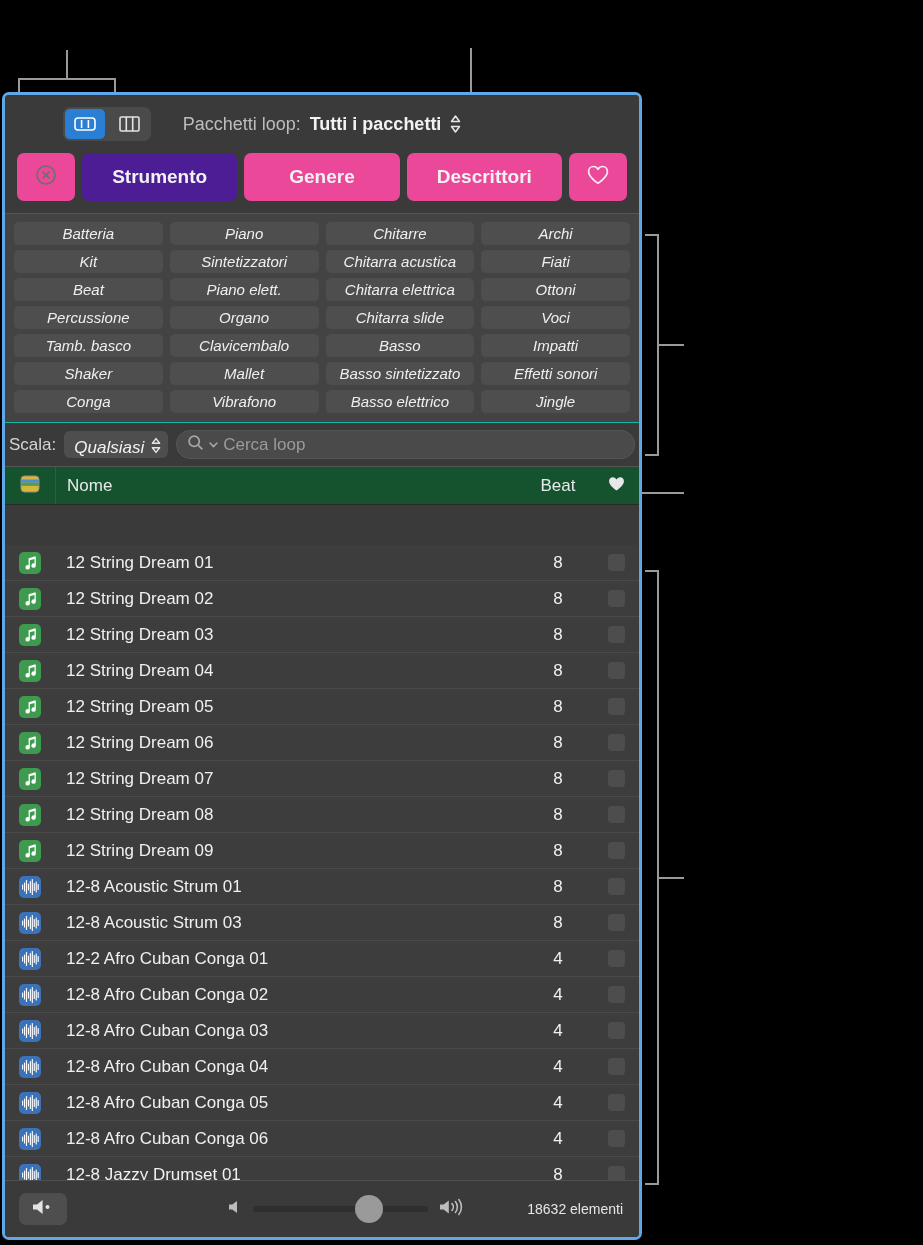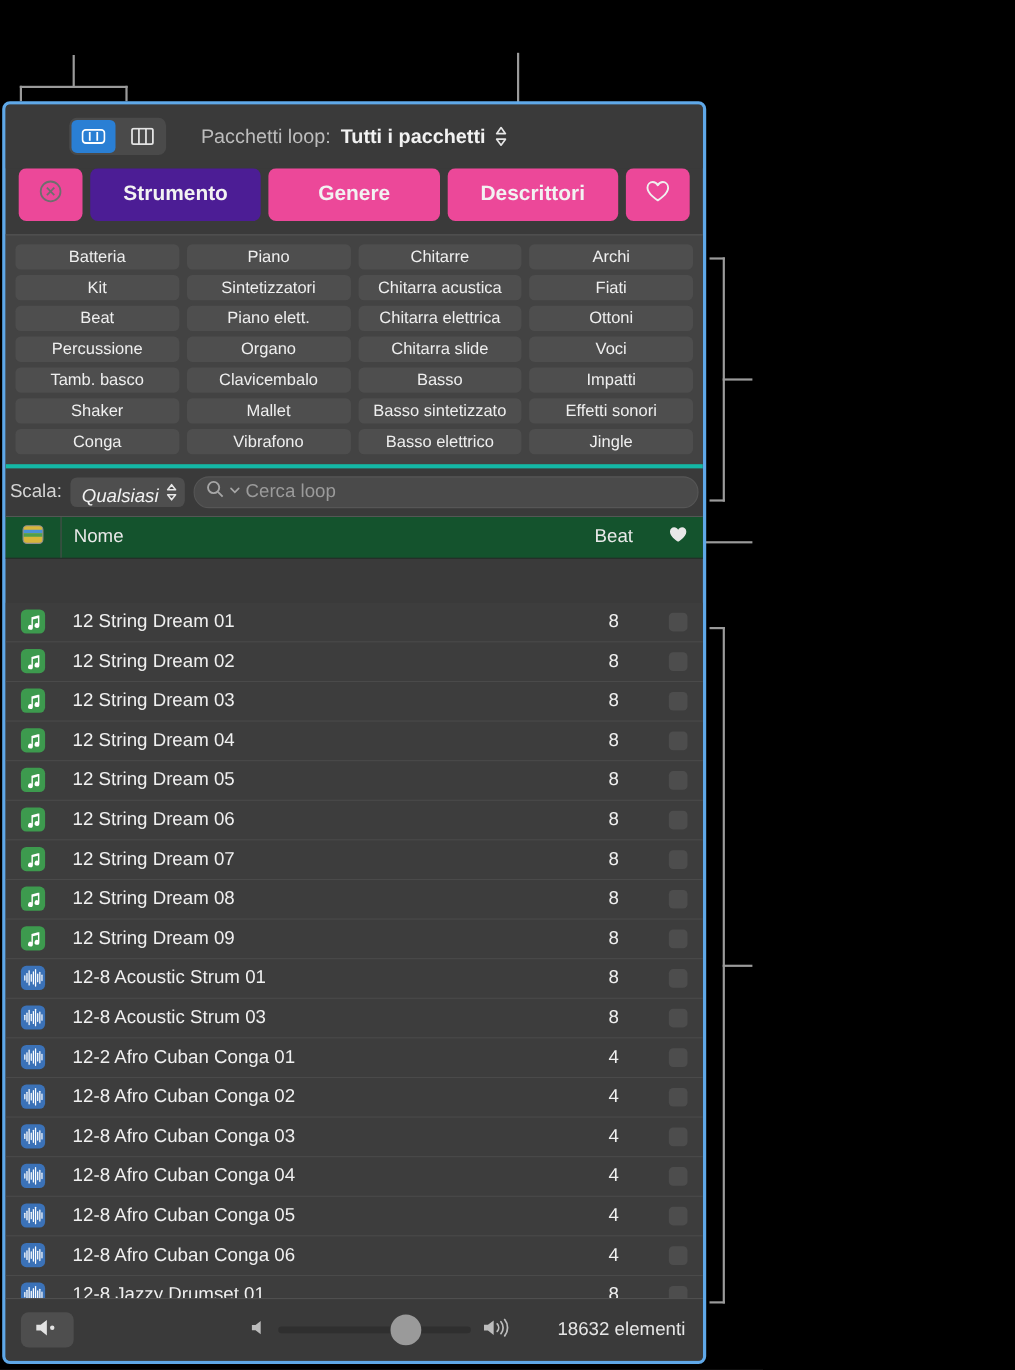--- a/index.html
+++ b/index.html
@@ -37,22 +37,22 @@
   .tab{height:48px;background:#ec4899;border-radius:7px;color:#f2f2f2;font-size:19px;
        font-weight:bold;display:flex;align-items:center;justify-content:center;}
   .tab.active{background:#4c1d95;}
   .tab-reset{width:58px;flex:0 0 58px;}
   .tab-strumento{flex:1 1 0;}
   .tab-genere{flex:1 1 0;}
   .tab-descrittori{flex:1 1 0;}
   .tab-fav{width:58px;flex:0 0 58px;}
 
   
-  .kwpanel{background:#434343;border-top:1px solid #555;border-bottom:4px solid #14b8a6;
-           padding:8px 9px 9px 9px;}
+  .kwpanel{background:#434343;border-top:1px solid #555;border-bottom:1px solid #14b8a6;
+           padding:8px 9px 9px 9px;font-style:italic;}
   .kwgrid{display:grid;grid-template-columns:repeat(4,1fr);gap:5px 7px;}
   .kw{height:23px;background:#4e4e4e;border-radius:5px;color:#efefef;font-size:15px;
       display:flex;align-items:center;justify-content:center;white-space:nowrap;
       overflow:hidden;}
 
   
   .scalerow{height:44px;display:flex;align-items:center;padding:0 4px;gap:8px;
             background:#3a3a3a;}
   .scalelabel{color:#d4d4d4;font-size:17px;}
   .scalepop{height:27px;background:#4e4e4e;border-radius:6px;display:flex;
@@ -86,21 +86,21 @@
 
   
   .bottombar{height:56px;flex:0 0 56px;background:#3a3a3a;border-top:1px solid #4f4f4f;
              display:flex;align-items:center;padding:0 14px;position:relative;}
   .spkbtn{width:48px;height:32px;background:#4e4e4e;border-radius:7px;display:flex;
           align-items:center;justify-content:center;}
   .volwrap{position:absolute;left:222px;display:flex;align-items:center;gap:10px;}
   .track{width:175px;height:6px;background:#2f2f2f;border-radius:3px;position:relative;}
   .knob{position:absolute;left:102px;top:-11px;width:28px;height:28px;border-radius:50%;
         background:#9a9a9a;}
-  .count{position:absolute;right:16px;color:#e6e6e6;font-size:17px;}
+  .count{position:absolute;right:16px;color:#e6e6e6;font-size:14px;}
 </style>
 </head>
 <body>
 
 <div class="callout" style="left:66px;  top:50px;  width:2px;  height:29px;"></div>
 <div class="callout" style="left:18px;  top:78px;  width:98px; height:2px;"></div>
 <div class="callout" style="left:18px;  top:78px;  width:2px;  height:14px;"></div>
 <div class="callout" style="left:114px; top:78px;  width:2px;  height:14px;"></div>
 
 <div class="callout" style="left:470px; top:48px;  width:2px;  height:62px;"></div>

